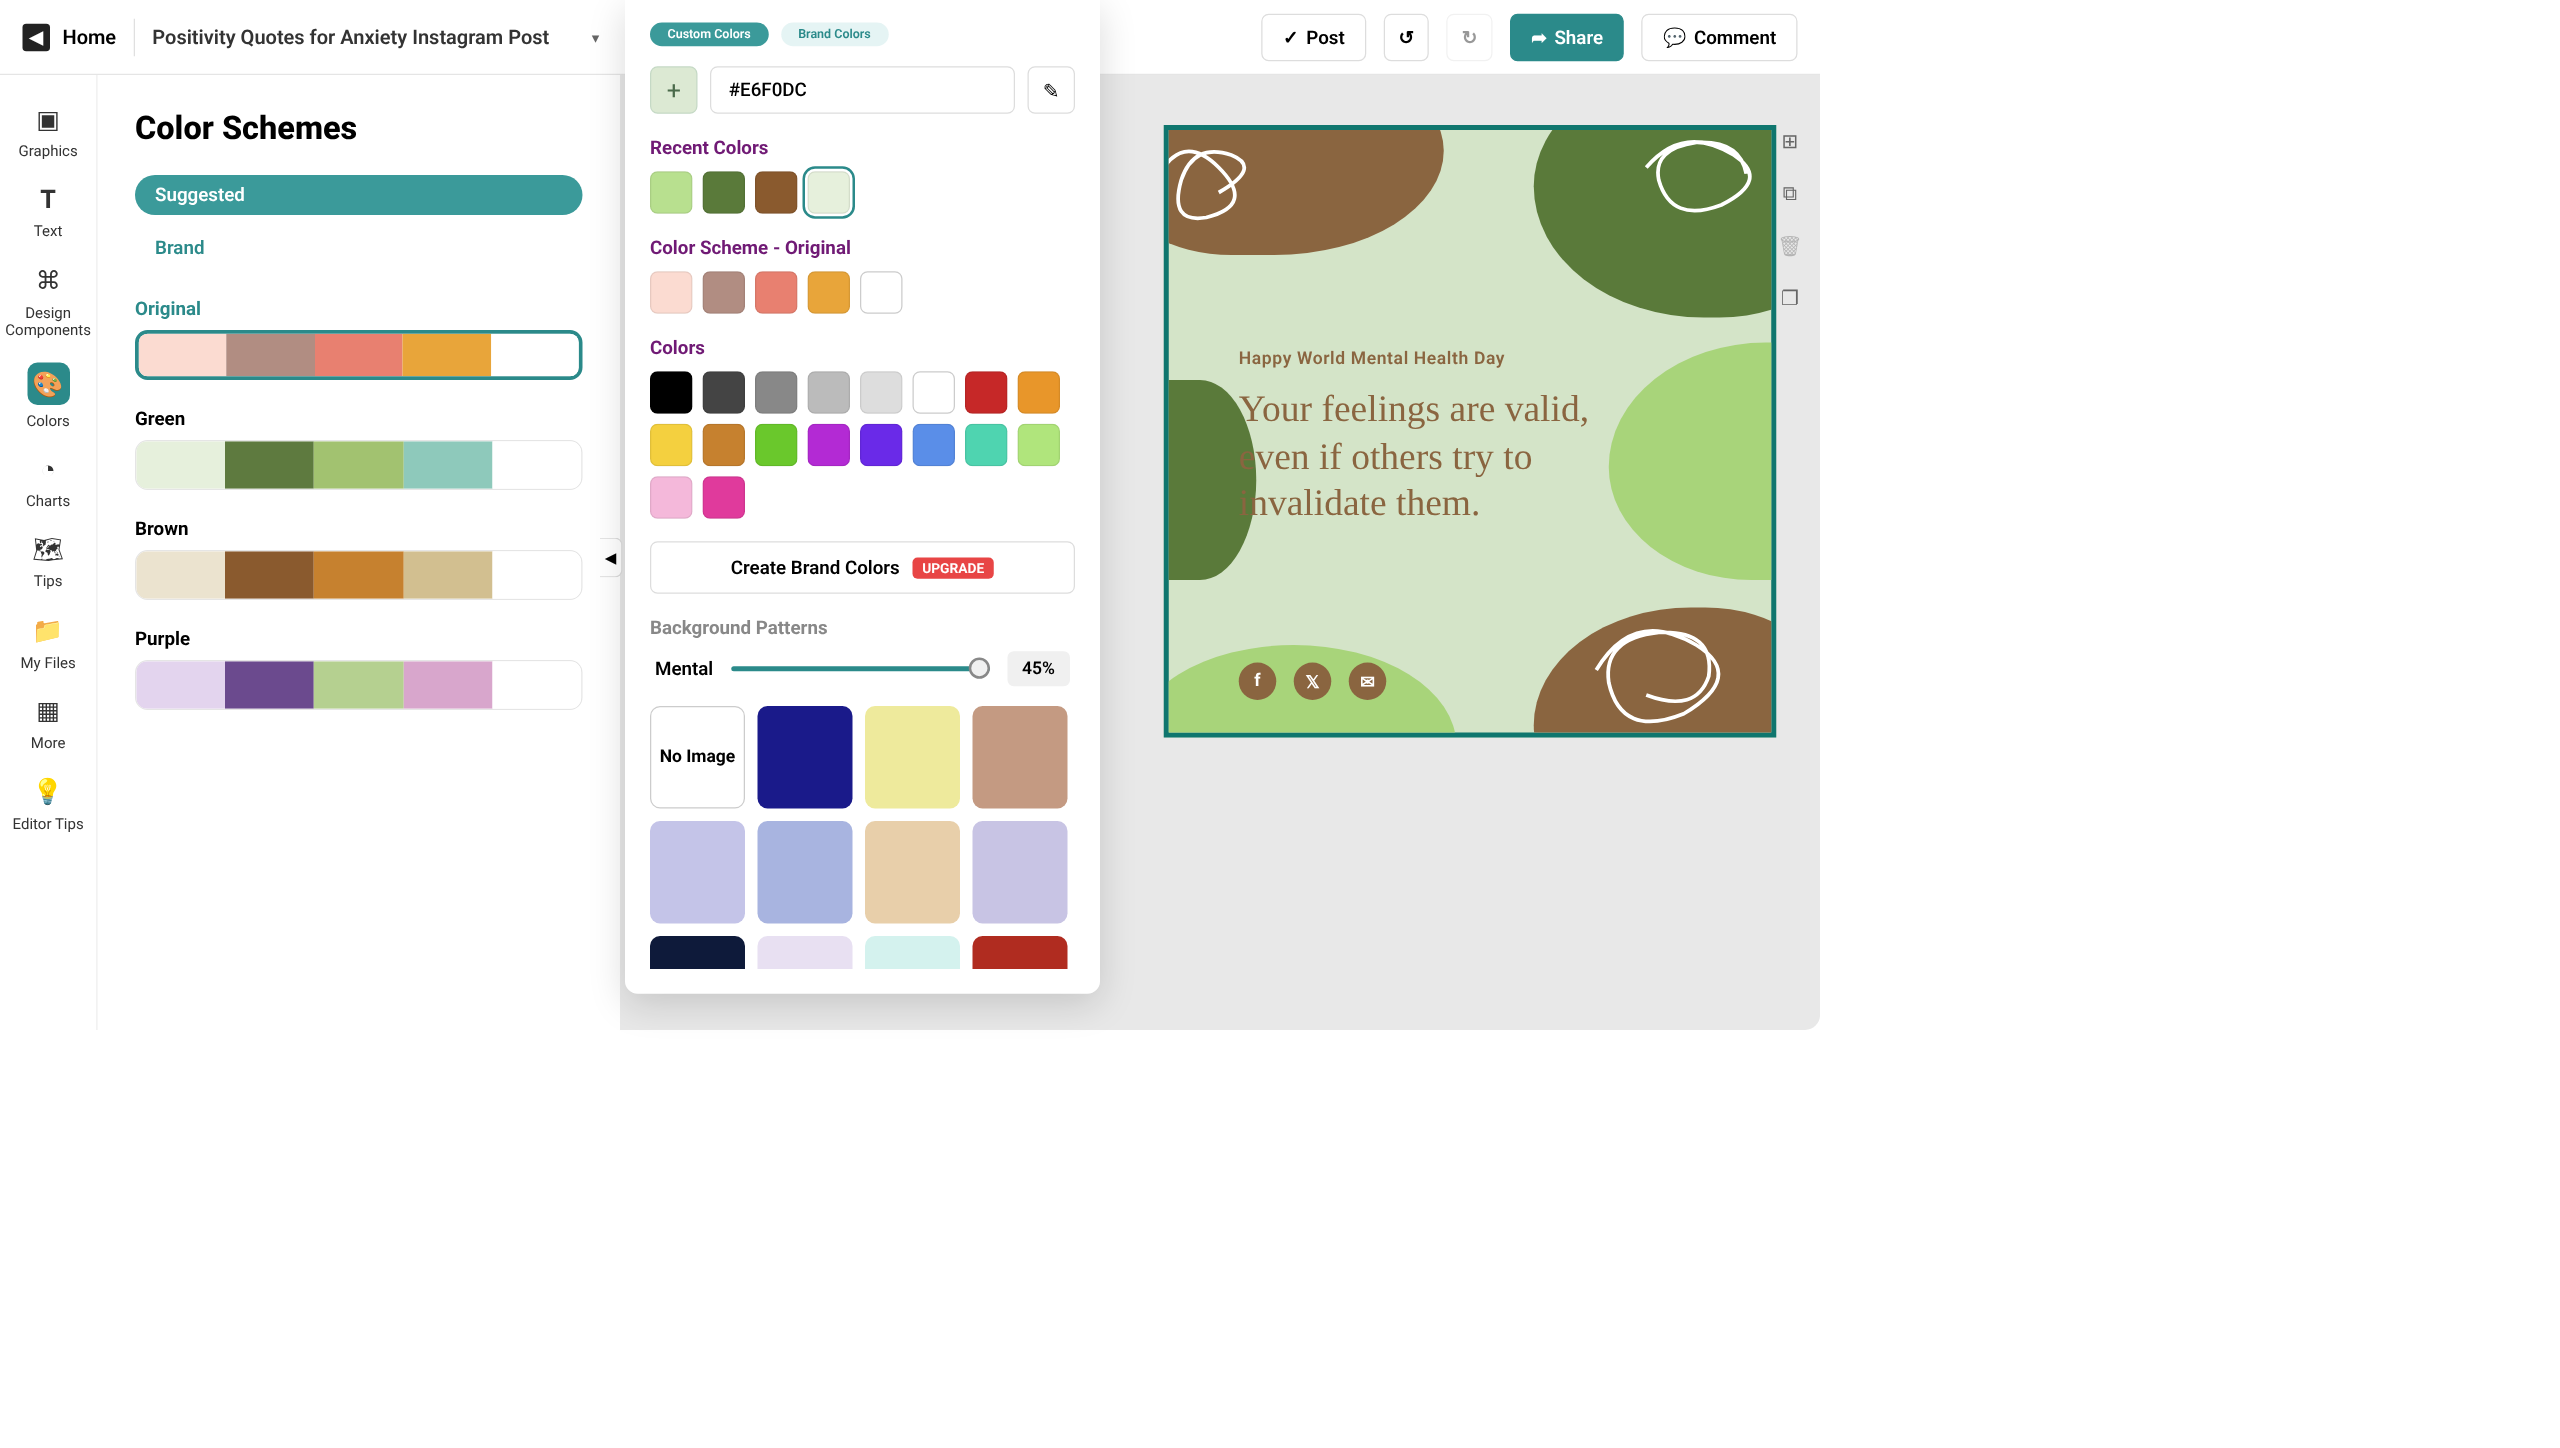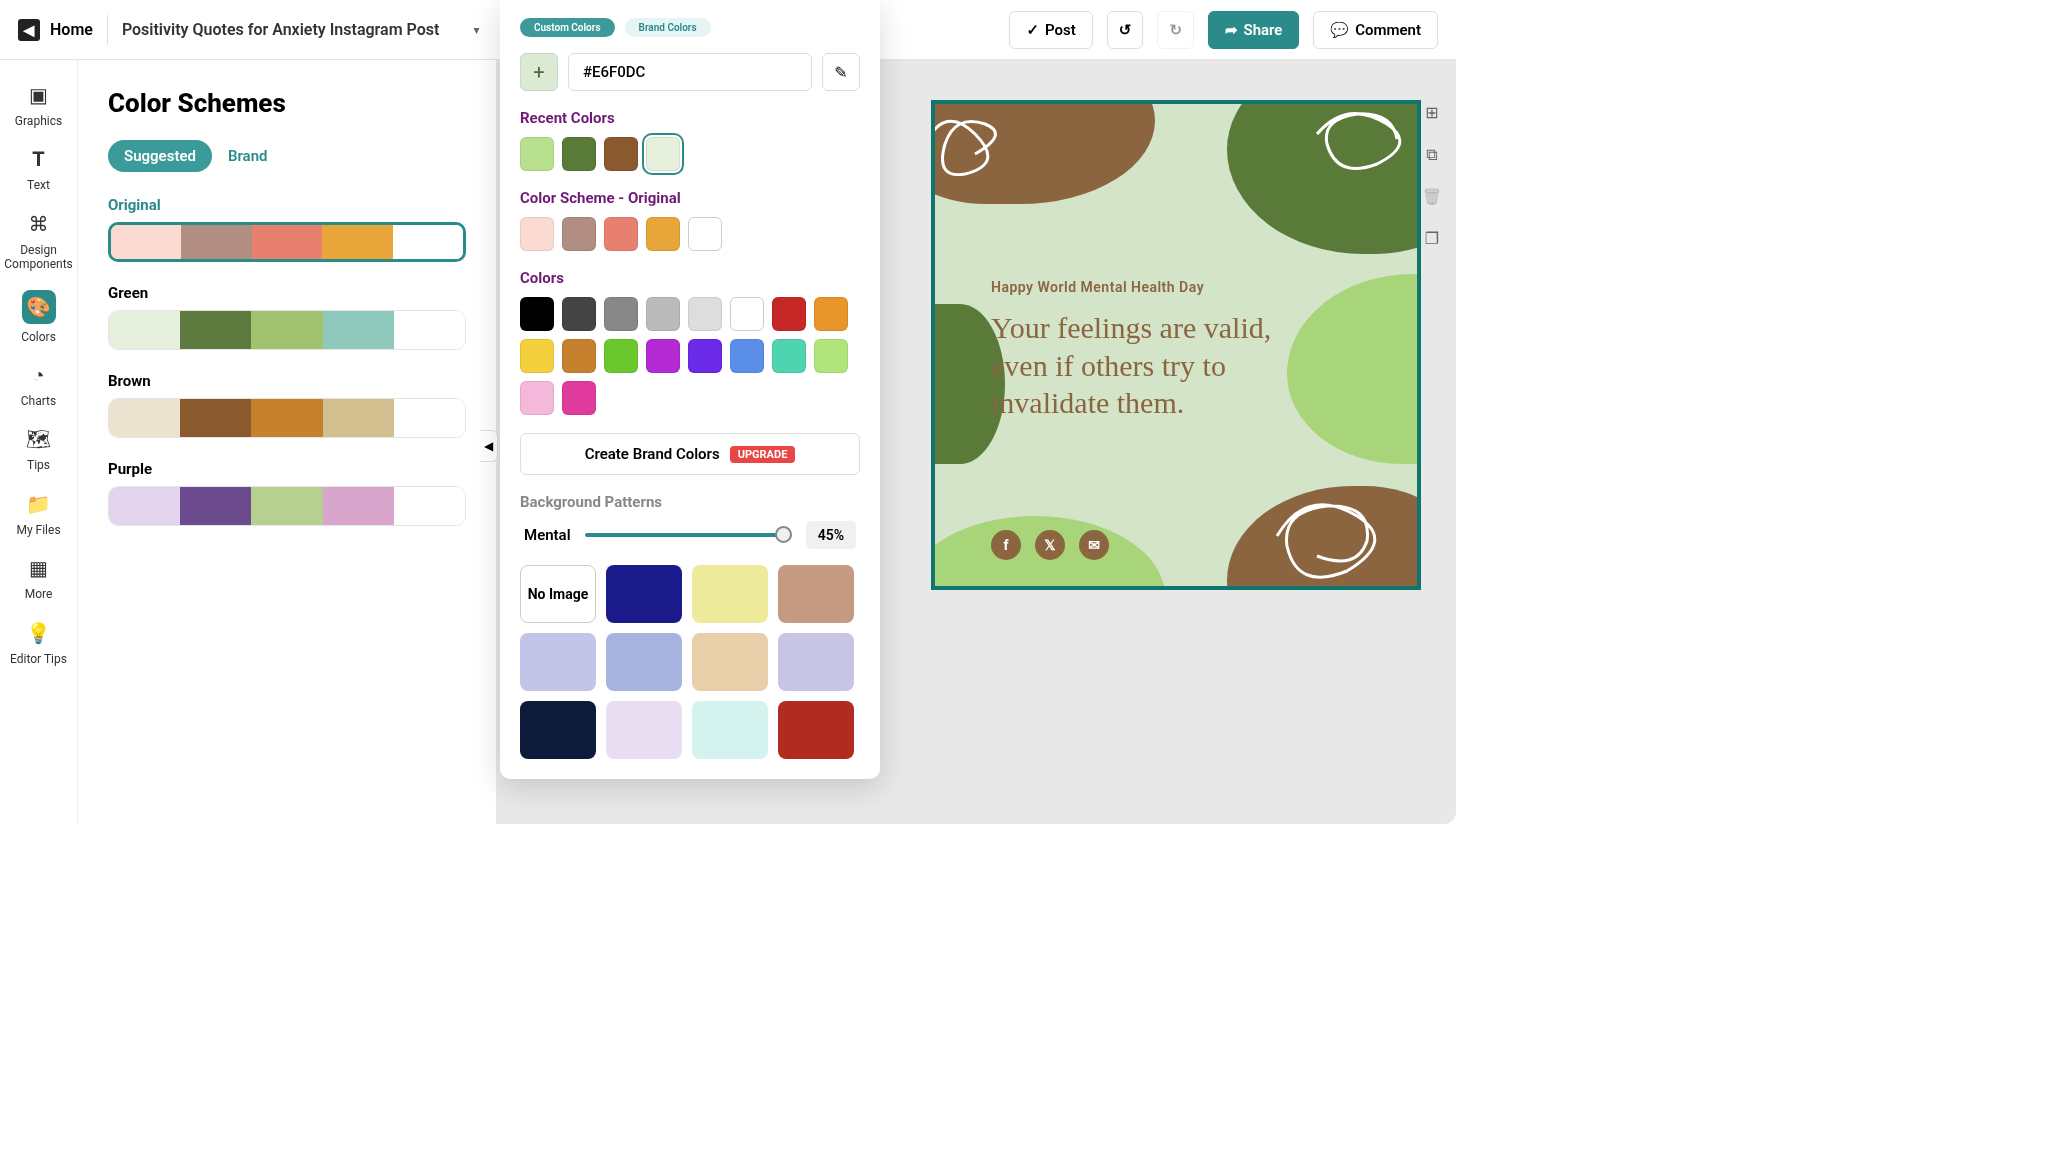--- a/index.html
+++ b/index.html
@@ -21,21 +21,21 @@
 
 .main { display: flex; height: calc(100% - 60px); }
 .rail { width: 78px; border-right: 1px solid #eee; display: flex; flex-direction: column; align-items: center; padding-top: 22px; gap: 18px; }
 .rail-item { display: flex; flex-direction: column; align-items: center; gap: 6px; cursor: pointer; font-size: 12px; color: #333; text-align: center; line-height: 1.2; }
 .rail-icon { width: 26px; height: 26px; display: flex; align-items: center; justify-content: center; font-size: 20px; }
 .rail-item.active .rail-icon { background: #2b8a8a; color: #fff; border-radius: 8px; width: 34px; height: 34px; }
 
 
 .panel { width: 418px; padding: 28px 30px; overflow-y: auto; }
 .panel h1 { font-size: 26px; font-weight: 800; margin-bottom: 22px; }
-.tabs { display: flex; margin-bottom: 24px; }
+.tabs { display: flex; gap: 10px; margin-bottom: 24px; flex-direction: column; }
 .pill { padding: 7px 16px; border-radius: 999px; font-weight: 600; font-size: 15px; cursor: pointer; color: #2b8a8a; }
 .pill.active { background: #3b9a9a; color: #fff; }
 .scheme-label { font-weight: 700; font-size: 15px; margin-bottom: 8px; }
 .scheme-label.link { color: #2b8a8a; }
 .scheme-bar { display: flex; height: 40px; border-radius: 10px; overflow: hidden; margin-bottom: 22px; cursor: pointer; border: 1px solid #e5e5e5; }
 .scheme-bar.selected { border: 3px solid #2b8a8a; }
 .scheme-bar > div { flex: 1; }
 
 
 .popover { position: absolute; left: 500px; top: 0; width: 380px; background: #fff; border-radius: 0 0 10px 10px; box-shadow: 0 8px 30px rgba(0,0,0,0.15); padding: 18px 20px 20px; z-index: 10; }
@@ -53,21 +53,21 @@
 .swatch.selected { outline: 2px solid #2b8a8a; outline-offset: 2px; }
 .swatch.white { border: 1px solid #ccc; }
 .brand-btn { width: 100%; padding: 11px; border: 1px solid #ddd; border-radius: 6px; background: #fff; display: flex; align-items: center; justify-content: center; gap: 10px; font-weight: 600; font-size: 15px; cursor: pointer; margin-bottom: 18px; }
 .upgrade-badge { background: #e84545; color: #fff; font-size: 11px; font-weight: 700; padding: 2px 8px; border-radius: 4px; }
 .opacity-row { display: flex; align-items: center; gap: 14px; margin-bottom: 16px; padding: 0 4px; }
 .opacity-label { font-weight: 600; font-size: 15px; }
 .slider { flex: 1; position: relative; height: 4px; background: #2b8a8a; border-radius: 2px; }
 .slider-thumb { position: absolute; right: 0; top: -7px; width: 17px; height: 17px; border-radius: 50%; background: #f0f0f0; border: 2px solid #888; }
 .opacity-val { background: #f0f0f0; padding: 6px 12px; border-radius: 5px; font-weight: 600; font-size: 14px; }
 .pattern-grid { display: grid; grid-template-columns: repeat(4, 1fr); gap: 10px; max-height: 210px; overflow-y: auto; padding-right: 6px; }
-.pattern { height: 58px; border-radius: 8px; cursor: pointer; display: flex; align-items: center; justify-content: center; font-weight: 700; font-size: 14px; text-align: center; }
+.pattern { height: 82px; border-radius: 8px; cursor: pointer; display: flex; align-items: center; justify-content: center; font-weight: 700; font-size: 14px; text-align: center; }
 .pattern.selected { border: 3px solid #2b8a8a; }
 .pattern.noimg { border: 1px solid #ccc; }
 
 
 .collapse-handle { position: absolute; left: 480px; top: 430px; width: 18px; height: 32px; background: #fff; border: 1px solid #ddd; border-left: none; border-radius: 0 6px 6px 0; display: flex; align-items: center; justify-content: center; cursor: pointer; font-size: 12px; z-index: 5; }
 
 
 .canvas-area { flex: 1; background: #e8e8e8; position: relative; display: flex; align-items: flex-start; justify-content: center; padding-top: 40px; padding-left: 400px; }
 .design-canvas { width: 490px; height: 490px; background: #d4e4c8; border: 4px solid #0f766e; position: relative; overflow: hidden; }
 .blob { position: absolute; border-radius: 50%; }

